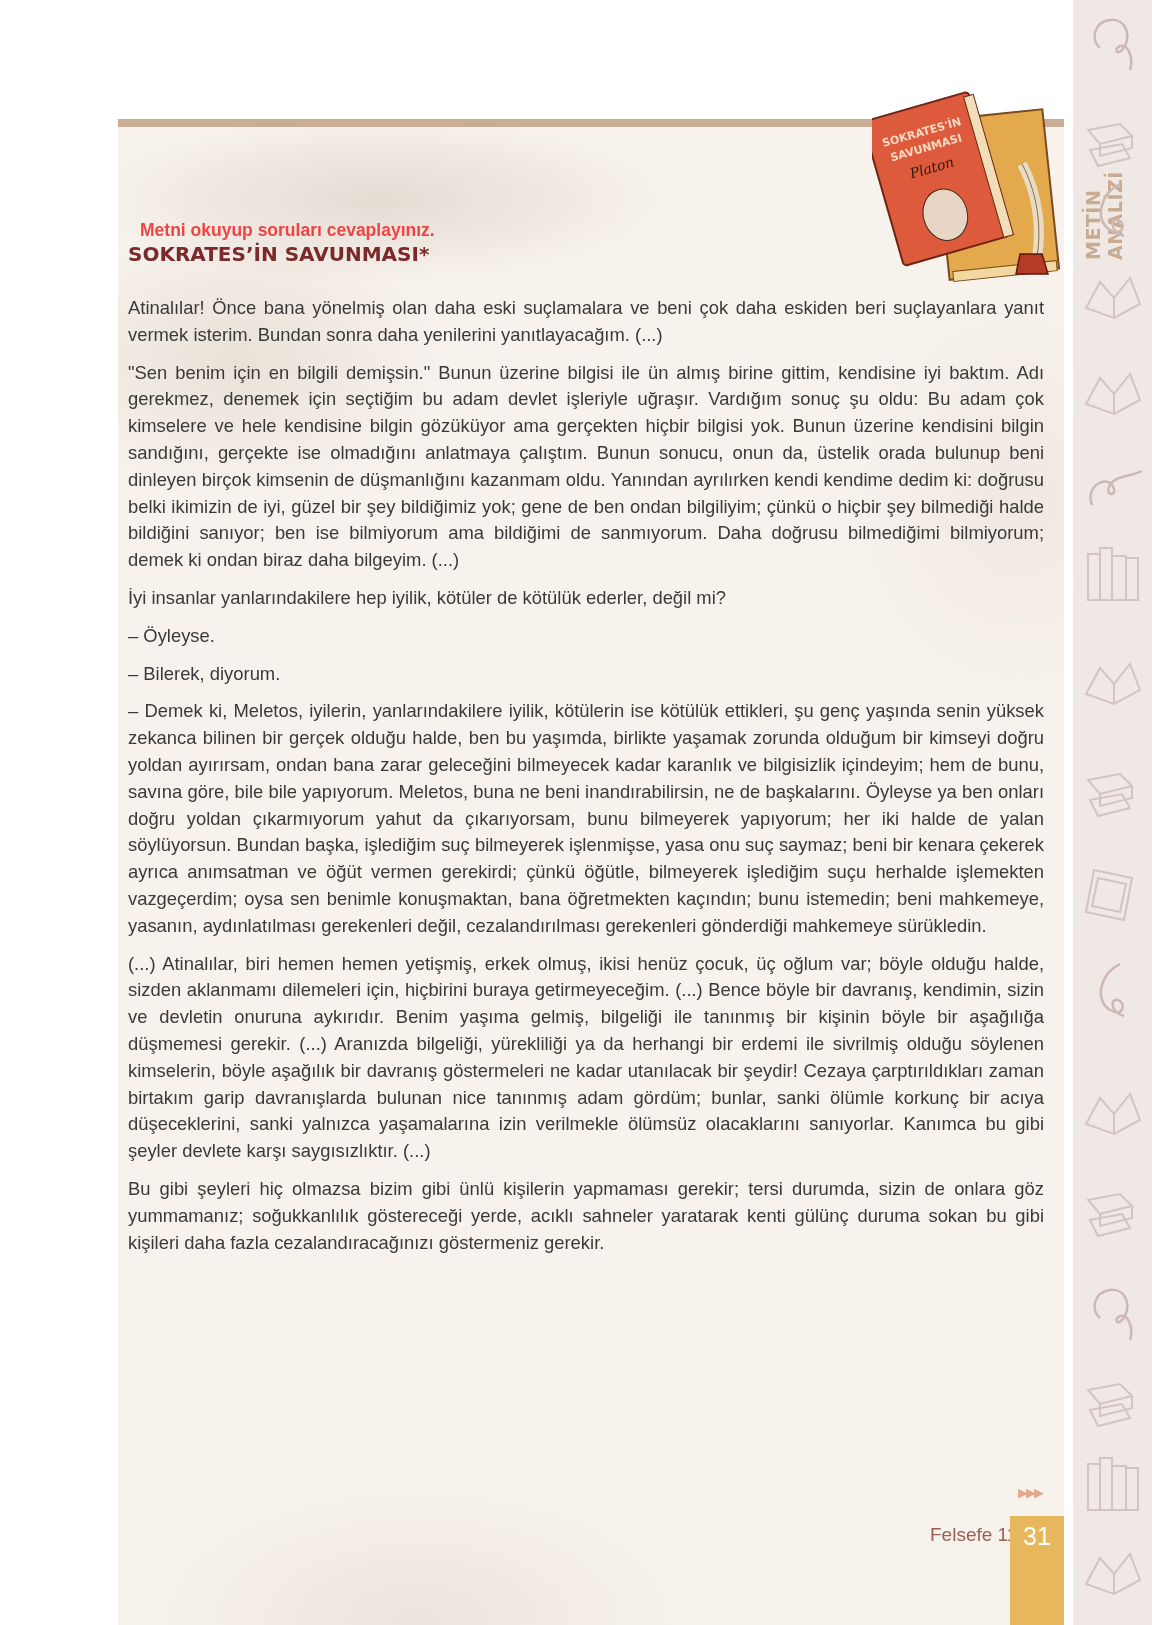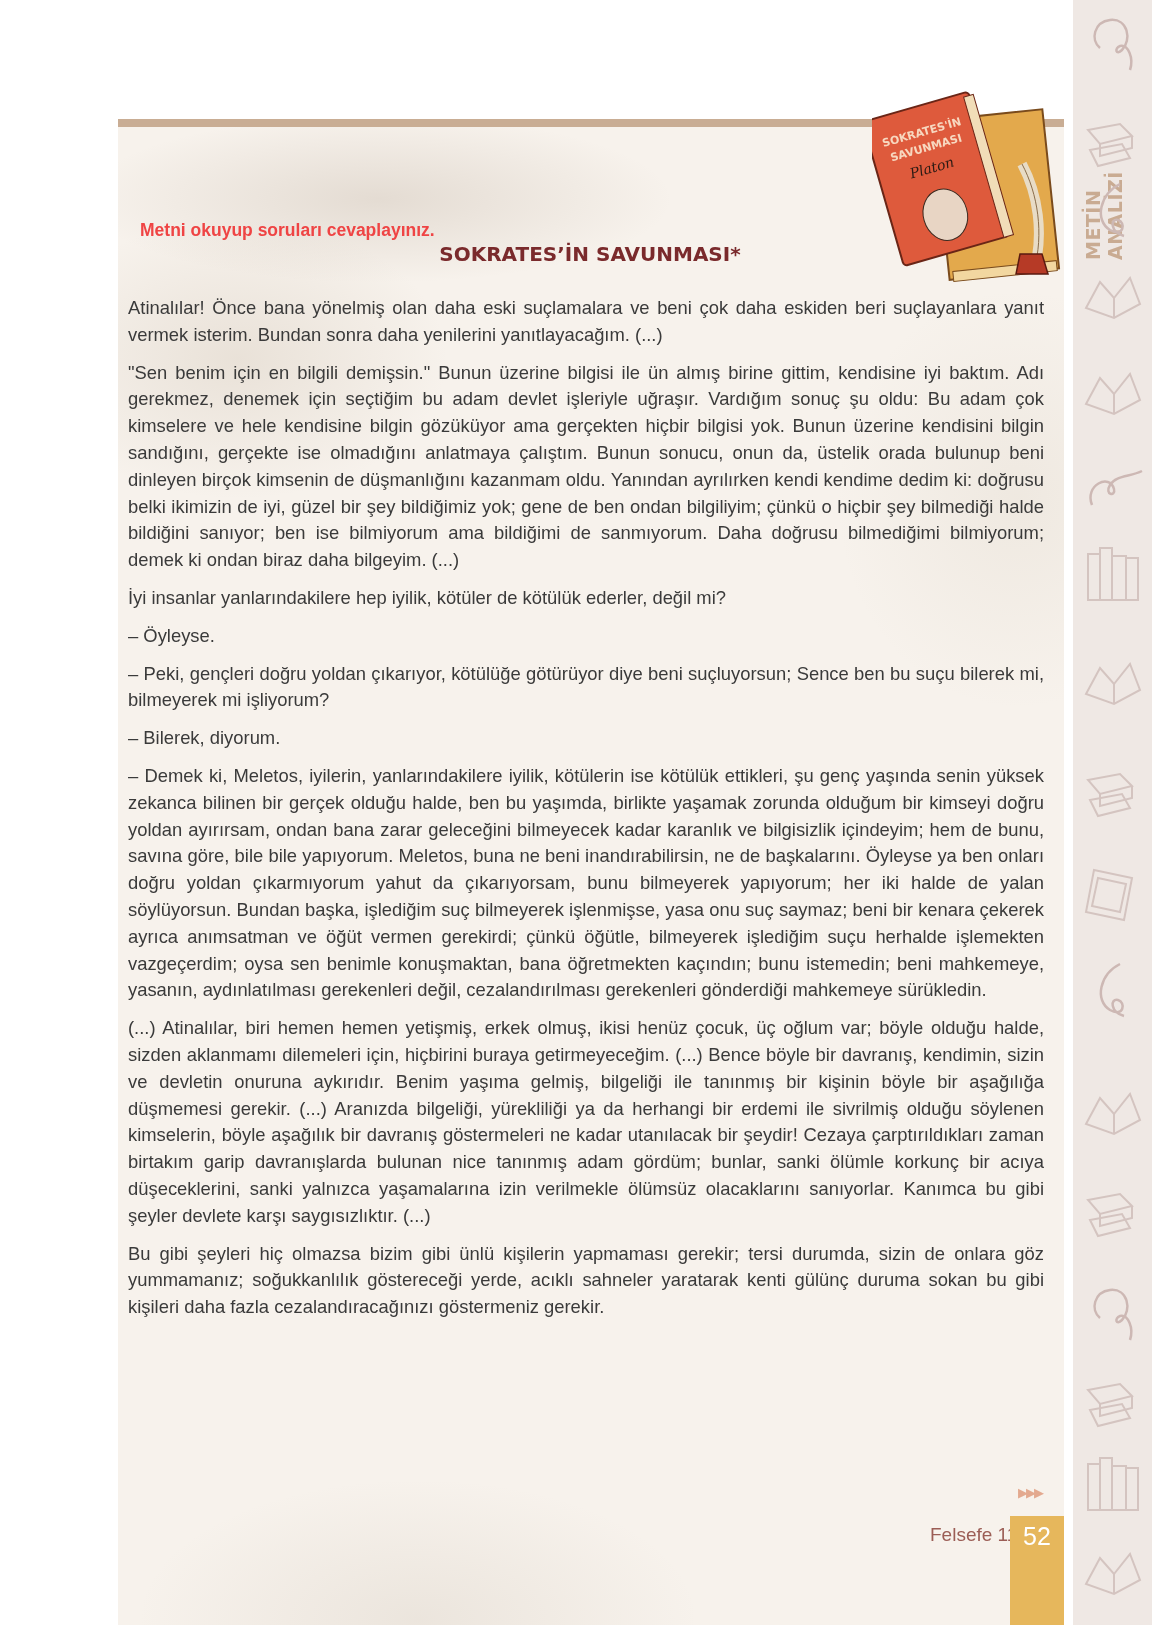--- a/index.html
+++ b/index.html
@@ -15,21 +15,21 @@
   .top-bar { position:absolute; left:118px; top:119px; width:946px; height:8px; background:#c9ad94; }
   .side-strip { position:absolute; left:1073px; top:0; width:79px; height:1625px; background:#efe8e4; }
   .side-label { position:absolute; left:1082px; top:120px; width:28px; height:140px;
     writing-mode:vertical-rl; transform:rotate(180deg); color:#c9ab92; font-weight:bold;
     font-family:"DejaVu Sans", sans-serif; font-size:19px; letter-spacing:0.5px; text-align:left; }
   .side-icon { position:absolute; left:1080px; width:66px; height:66px; }
   .side-icon svg { width:100%; height:100%; }
 
   .instruction { position:absolute; left:140px; top:180px; color:#ef4444; font-weight:bold;
     font-size:17.5px; font-family:"Liberation Sans", sans-serif;margin-top:40px; }
-  .title { position:absolute; left:128px; width:924px; top:242px; text-align:center;
+  .title { position:absolute; left:128px; width:924px; top:242px; 
     color:#7a2a2c; font-weight:bold; font-size:20px; font-family:"DejaVu Sans", sans-serif; }
 
   .body-text { position:absolute; left:128px; top:295px; width:928px; color:#3a3a3a;
     font-family:"Liberation Sans", sans-serif; font-size:18.4px; line-height:26.8px; }
   .body-text p { margin:0 12px 11px 0; text-align:justify; }
 
   .book-illus { position:absolute; left:872px; top:74px; width:192px; height:210px; }
   .arrows { position:absolute; left:1018px; top:1485px; color:#e3a98f; font-size:13px; letter-spacing:-2px; }
   .footer-label { position:absolute; left:930px; top:1524px; color:#9b5d55; font-size:19px;
     font-family:"Liberation Sans", sans-serif; }
@@ -201,24 +201,23 @@
 </div>
 
 <div class="instruction">Metni okuyup soruları cevaplayınız.</div>
 <div class="title">SOKRATES’İN SAVUNMASI*</div>
 
 <div class="body-text">
   <p>Atinalılar! Önce bana yönelmiş olan daha eski suçlamalara ve beni çok daha eskiden beri suçlayanlara yanıt vermek isterim. Bundan sonra daha yenilerini yanıtlayacağım. (...)</p>
   <p>"Sen benim için en bilgili demişsin." Bunun üzerine bilgisi ile ün almış birine gittim, kendisine iyi baktım. Adı gerekmez, denemek için seçtiğim bu adam devlet işleriyle uğraşır. Vardığım sonuç şu oldu: Bu adam çok kimselere ve hele kendisine bilgin gözüküyor ama gerçekten hiçbir bilgisi yok. Bunun üzerine kendisini bilgin sandığını, gerçekte ise olmadığını anlatmaya çalıştım. Bunun sonucu, onun da, üstelik orada bulunup beni dinleyen birçok kimsenin de düşmanlığını kazanmam oldu. Yanından ayrılırken kendi kendime dedim ki: doğrusu belki ikimizin de iyi, güzel bir şey bildiğimiz yok; gene de ben ondan bilgiliyim; çünkü o hiçbir şey bilmediği halde bildiğini sanıyor; ben ise bilmiyorum ama bildiğimi de sanmıyorum. Daha doğrusu bilmediğimi bilmiyorum; demek ki ondan biraz daha bilgeyim. (...)</p>
   <p>İyi insanlar yanlarındakilere hep iyilik, kötüler de kötülük ederler, değil mi?</p>
   <p>– Öyleyse.</p>
-  <p>– Peki, gençleri doğru yoldan çıkarıyor, kötülüğe götürüyor diye beni suçluyorsun; Sence ben bu suçu bilerek mi, bilmeyerek mi işliyorum?</p>
   <p>– Bilerek, diyorum.</p>
   <p>– Demek ki, Meletos, iyilerin, yanlarındakilere iyilik, kötülerin ise kötülük ettikleri, şu genç yaşında senin yüksek zekanca bilinen bir gerçek olduğu halde, ben bu yaşımda, birlikte yaşamak zorunda olduğum bir kimseyi doğru yoldan ayırırsam, ondan bana zarar geleceğini bilmeyecek kadar karanlık ve bilgisizlik içindeyim; hem de bunu, savına göre, bile bile yapıyorum. Meletos, buna ne beni inandırabilirsin, ne de başkalarını. Öyleyse ya ben onları doğru yoldan çıkarmıyorum yahut da çıkarıyorsam, bunu bilmeyerek yapıyorum; her iki halde de yalan söylüyorsun. Bundan başka, işlediğim suç bilmeyerek işlenmişse, yasa onu suç saymaz; beni bir kenara çekerek ayrıca anımsatman ve öğüt vermen gerekirdi; çünkü öğütle, bilmeyerek işlediğim suçu herhalde işlemekten vazgeçerdim; oysa sen benimle konuşmaktan, bana öğretmekten kaçındın; bunu istemedin; beni mahkemeye, yasanın, aydınlatılması gerekenleri değil, cezalandırılması gerekenleri gönderdiği mahkemeye sürükledin.</p>
   <p>(...) Atinalılar, biri hemen hemen yetişmiş, erkek olmuş, ikisi henüz çocuk, üç oğlum var; böyle olduğu halde, sizden aklanmamı dilemeleri için, hiçbirini buraya getirmeyeceğim. (...) Bence böyle bir davranış, kendimin, sizin ve devletin onuruna aykırıdır. Benim yaşıma gelmiş, bilgeliği ile tanınmış bir kişinin böyle bir aşağılığa düşmemesi gerekir. (...) Aranızda bilgeliği, yürekliliği ya da herhangi bir erdemi ile sivrilmiş olduğu söylenen kimselerin, böyle aşağılık bir davranış göstermeleri ne kadar utanılacak bir şeydir! Cezaya çarptırıldıkları zaman birtakım garip davranışlarda bulunan nice tanınmış adam gördüm; bunlar, sanki ölümle korkunç bir acıya düşeceklerini, sanki yalnızca yaşamalarına izin verilmekle ölümsüz olacaklarını sanıyorlar. Kanımca bu gibi şeyler devlete karşı saygısızlıktır.  (...)</p>
   <p>Bu gibi şeyleri hiç olmazsa bizim gibi ünlü kişilerin yapmaması gerekir; tersi durumda, sizin de onlara göz yummamanız; soğukkanlılık göstereceği yerde, acıklı sahneler yaratarak kenti gülünç duruma sokan bu gibi kişileri daha fazla cezalandıracağınızı göstermeniz gerekir.</p>
 </div>
 
 <div class="arrows">▶▶▶</div>
 <div class="footer-label">Felsefe 11</div>
 <div class="page-num-box">
-  <div class="page-num">52</div>
+  <div class="page-num">31</div>
 </div>
 
 </body></html>

